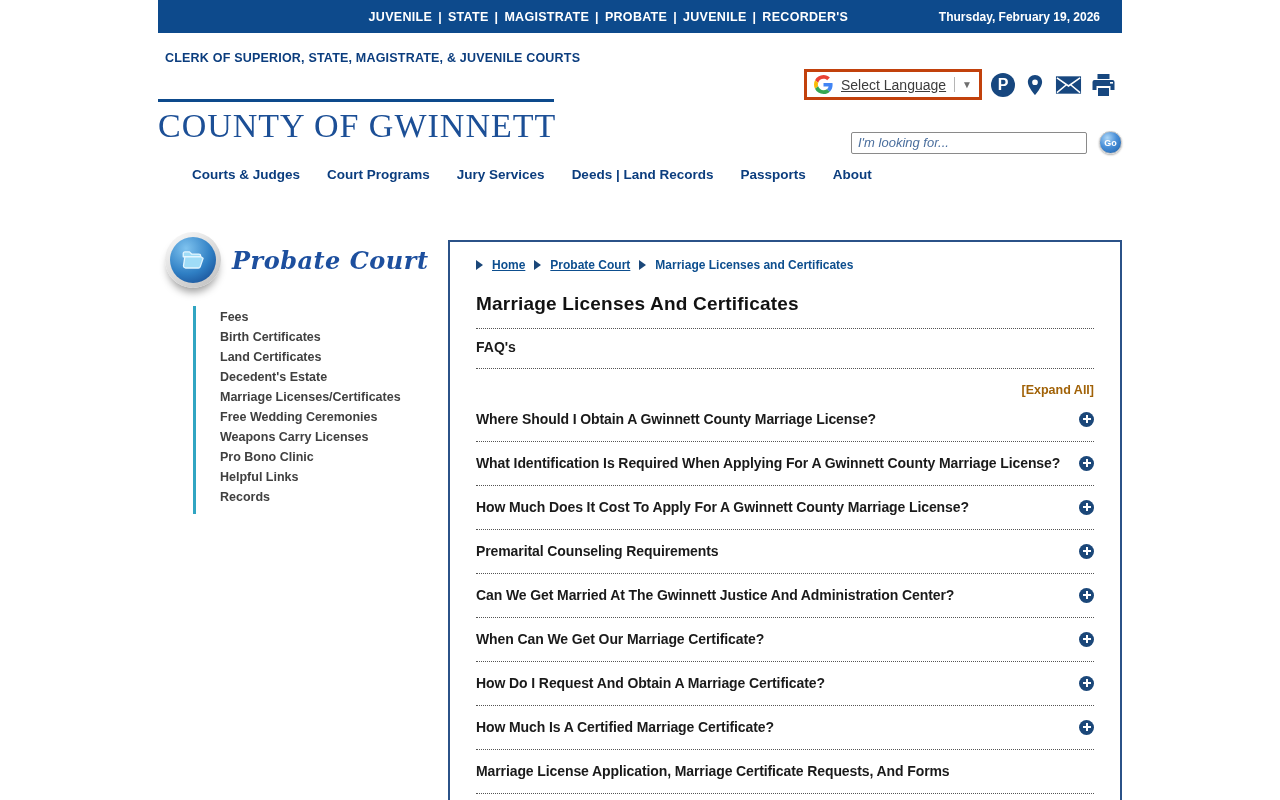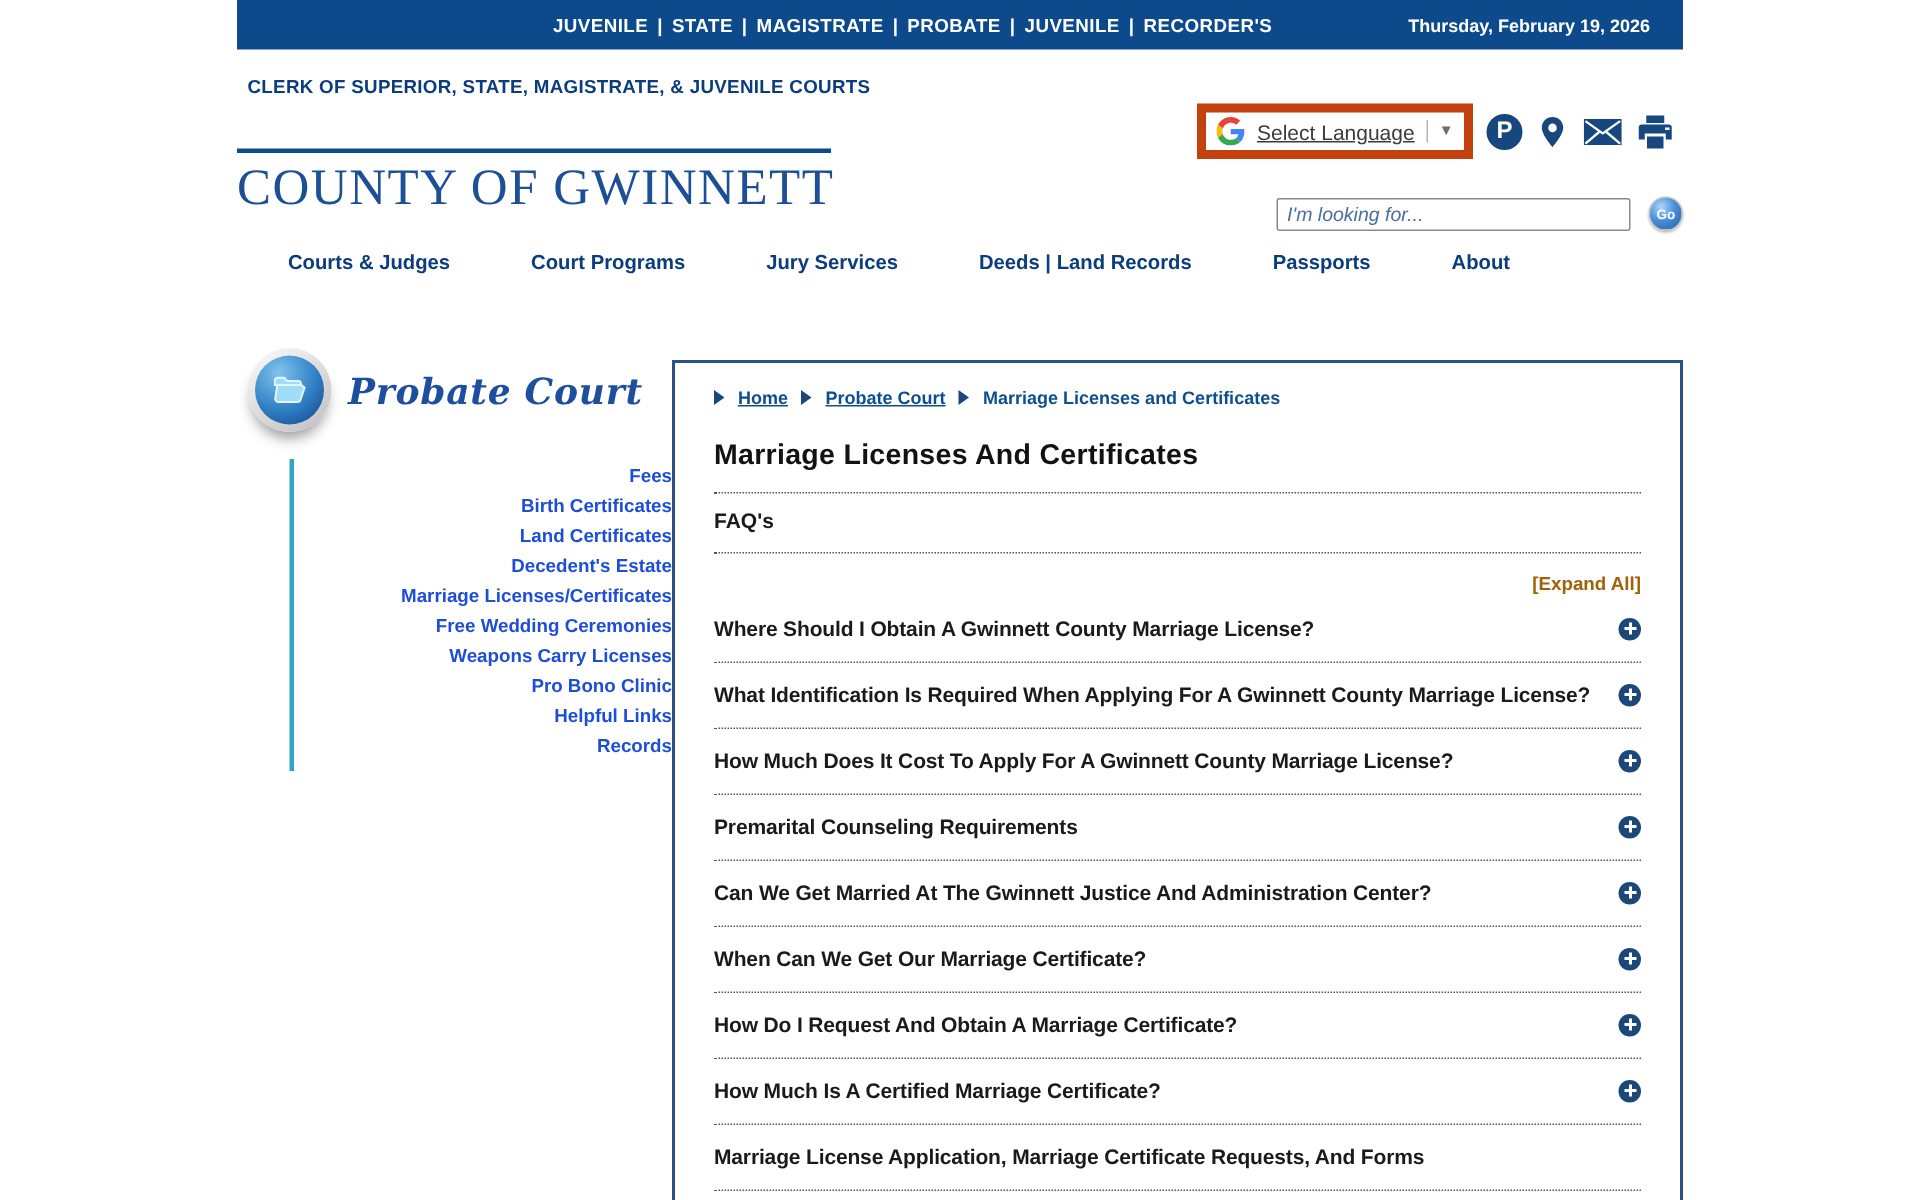--- a/index.html
+++ b/index.html
@@ -20,21 +20,21 @@
   .header { position: relative; height: 112px; }
   .clerk-line { position: absolute; left: 7px; top: 18px; font-size: 12.5px;
     font-weight: bold; color: #0b3d7e; letter-spacing: .2px; }
   .clerk-underline { position: absolute; left: 0; top: 66px; width: 396px; height: 3px;
     background: #0d4a8c; }
   .county-title { position: absolute; left: 0; top: 74px; font-family: "Liberation Serif", serif;
     font-size: 34px; color: #1c4f96; letter-spacing: 1px; white-space: nowrap; }
 
   .translate-row { position: absolute; top: 36px; right: 6px; display: flex;
     align-items: center; gap: 9px; }
-  .gt-widget { display: flex; align-items: center; border: 6px solid #c2410c;
+  .gt-widget { display: flex; align-items: center; border: 3px solid #c2410c;
     background: #ffffff; padding: 3px 0 3px 7px; cursor: pointer; }
   .gt-label { font-size: 14px; color: #3c3c3c; text-decoration: underline; margin: 0 8px 0 8px; }
   .gt-arrow-box { border-left: 1px solid #b5b5b5; padding: 2px 7px; color: #6e6e6e;
     font-size: 10px; }
   .hdr-icon { color: #17477f; display: flex; align-items: center; cursor: pointer; }
   .p-circle { width: 24px; height: 24px; border-radius: 50%; background: #17477f;
     color: #ffffff; font-weight: bold; font-size: 16px; display: flex; align-items: center;
     justify-content: center; cursor: pointer; }
 
   .search-row { position: absolute; top: 98px; right: 0; display: flex; align-items: center;
@@ -42,42 +42,42 @@
   .search-input { width: 236px; height: 22px; border: 1px solid #8a8a8a; border-radius: 2px;
     font-family: "Liberation Sans", sans-serif; font-size: 13px; font-style: italic;
     padding: 0 6px; color: #30567f; }
   .search-input::placeholder { color: #4a6e9d; font-style: italic; }
   .go-btn { width: 23px; height: 23px; border-radius: 50%; border: 1px solid #c2c2c2;
     background: radial-gradient(circle at 35% 28%, #aed7f7 0%, #4a90d9 45%, #1b5fa8 100%);
     color: #ffffff; font-size: 9px; font-weight: bold; display: flex; align-items: center;
     justify-content: center; cursor: pointer; box-shadow: 0 1px 2px rgba(0,0,0,.3); }
 
   
-  .mainnav { margin-top: 22px; display: flex; gap: 54px; padding-left: 34px; }
+  .mainnav { margin-top: 22px; display: flex; gap: 27px; padding-left: 34px; }
   .mainnav a { color: #0b3d7e; font-size: 13.5px; font-weight: bold; text-decoration: none;
     cursor: pointer; white-space: nowrap; }
 
   
   .content { display: flex; margin-top: 50px; align-items: flex-start; }
 
   .sidebar { width: 290px; flex-shrink: 0; }
   .side-logo { display: flex; align-items: center; gap: 11px; padding-left: 7px; }
   .orb { width: 56px; height: 56px; border-radius: 50%;
     background: linear-gradient(145deg, #fdfdfd 0%, #d9d9d9 55%, #bfbfbf 100%);
     display: flex; align-items: center; justify-content: center;
     box-shadow: 0 7px 9px -3px rgba(0,0,0,.4); }
   .orb-inner { width: 46px; height: 46px; border-radius: 50%;
     background: radial-gradient(circle at 35% 25%, #7fc3ef 0%, #2f7fc4 55%, #123f86 100%);
     display: flex; align-items: center; justify-content: center; }
   .script-title { font-family: "DejaVu Serif", serif; font-style: italic; font-weight: bold;
     font-size: 24px; color: #1d4f9e; letter-spacing: .5px; }
 
   .side-list { margin: 18px 0 0 35px; border-left: 3px solid #31a5c2; padding: 2px 0 6px 24px; }
-  .side-list a { display: block; color: #1d4ed8; font-size: 12.5px; font-weight: bold;
-    text-decoration: none; cursor: pointer; line-height: 19px; margin-bottom: 1px; text-align: right; }
+  .side-list a { display: block; color: #404040; font-size: 12.5px; font-weight: bold;
+    text-decoration: none; cursor: pointer; line-height: 19px; margin-bottom: 1px; }
 
   .panel { flex: 1; border: 2px solid #2b5288; background: #ffffff; padding: 14px 26px 0;
     height: 640px; margin-top: 8px; }
 
   .breadcrumb { display: flex; align-items: center; gap: 9px; margin-top: 2px; }
   .crumb-arrow { width: 0; height: 0; border-left: 7px solid #1b4779;
     border-top: 5px solid transparent; border-bottom: 5px solid transparent; }
   .breadcrumb a { color: #0d4e8e; font-size: 12px; font-weight: bold;
     text-decoration: underline; cursor: pointer; }
   .crumb-current { color: #0d4e8e; font-size: 12px; font-weight: bold; }

